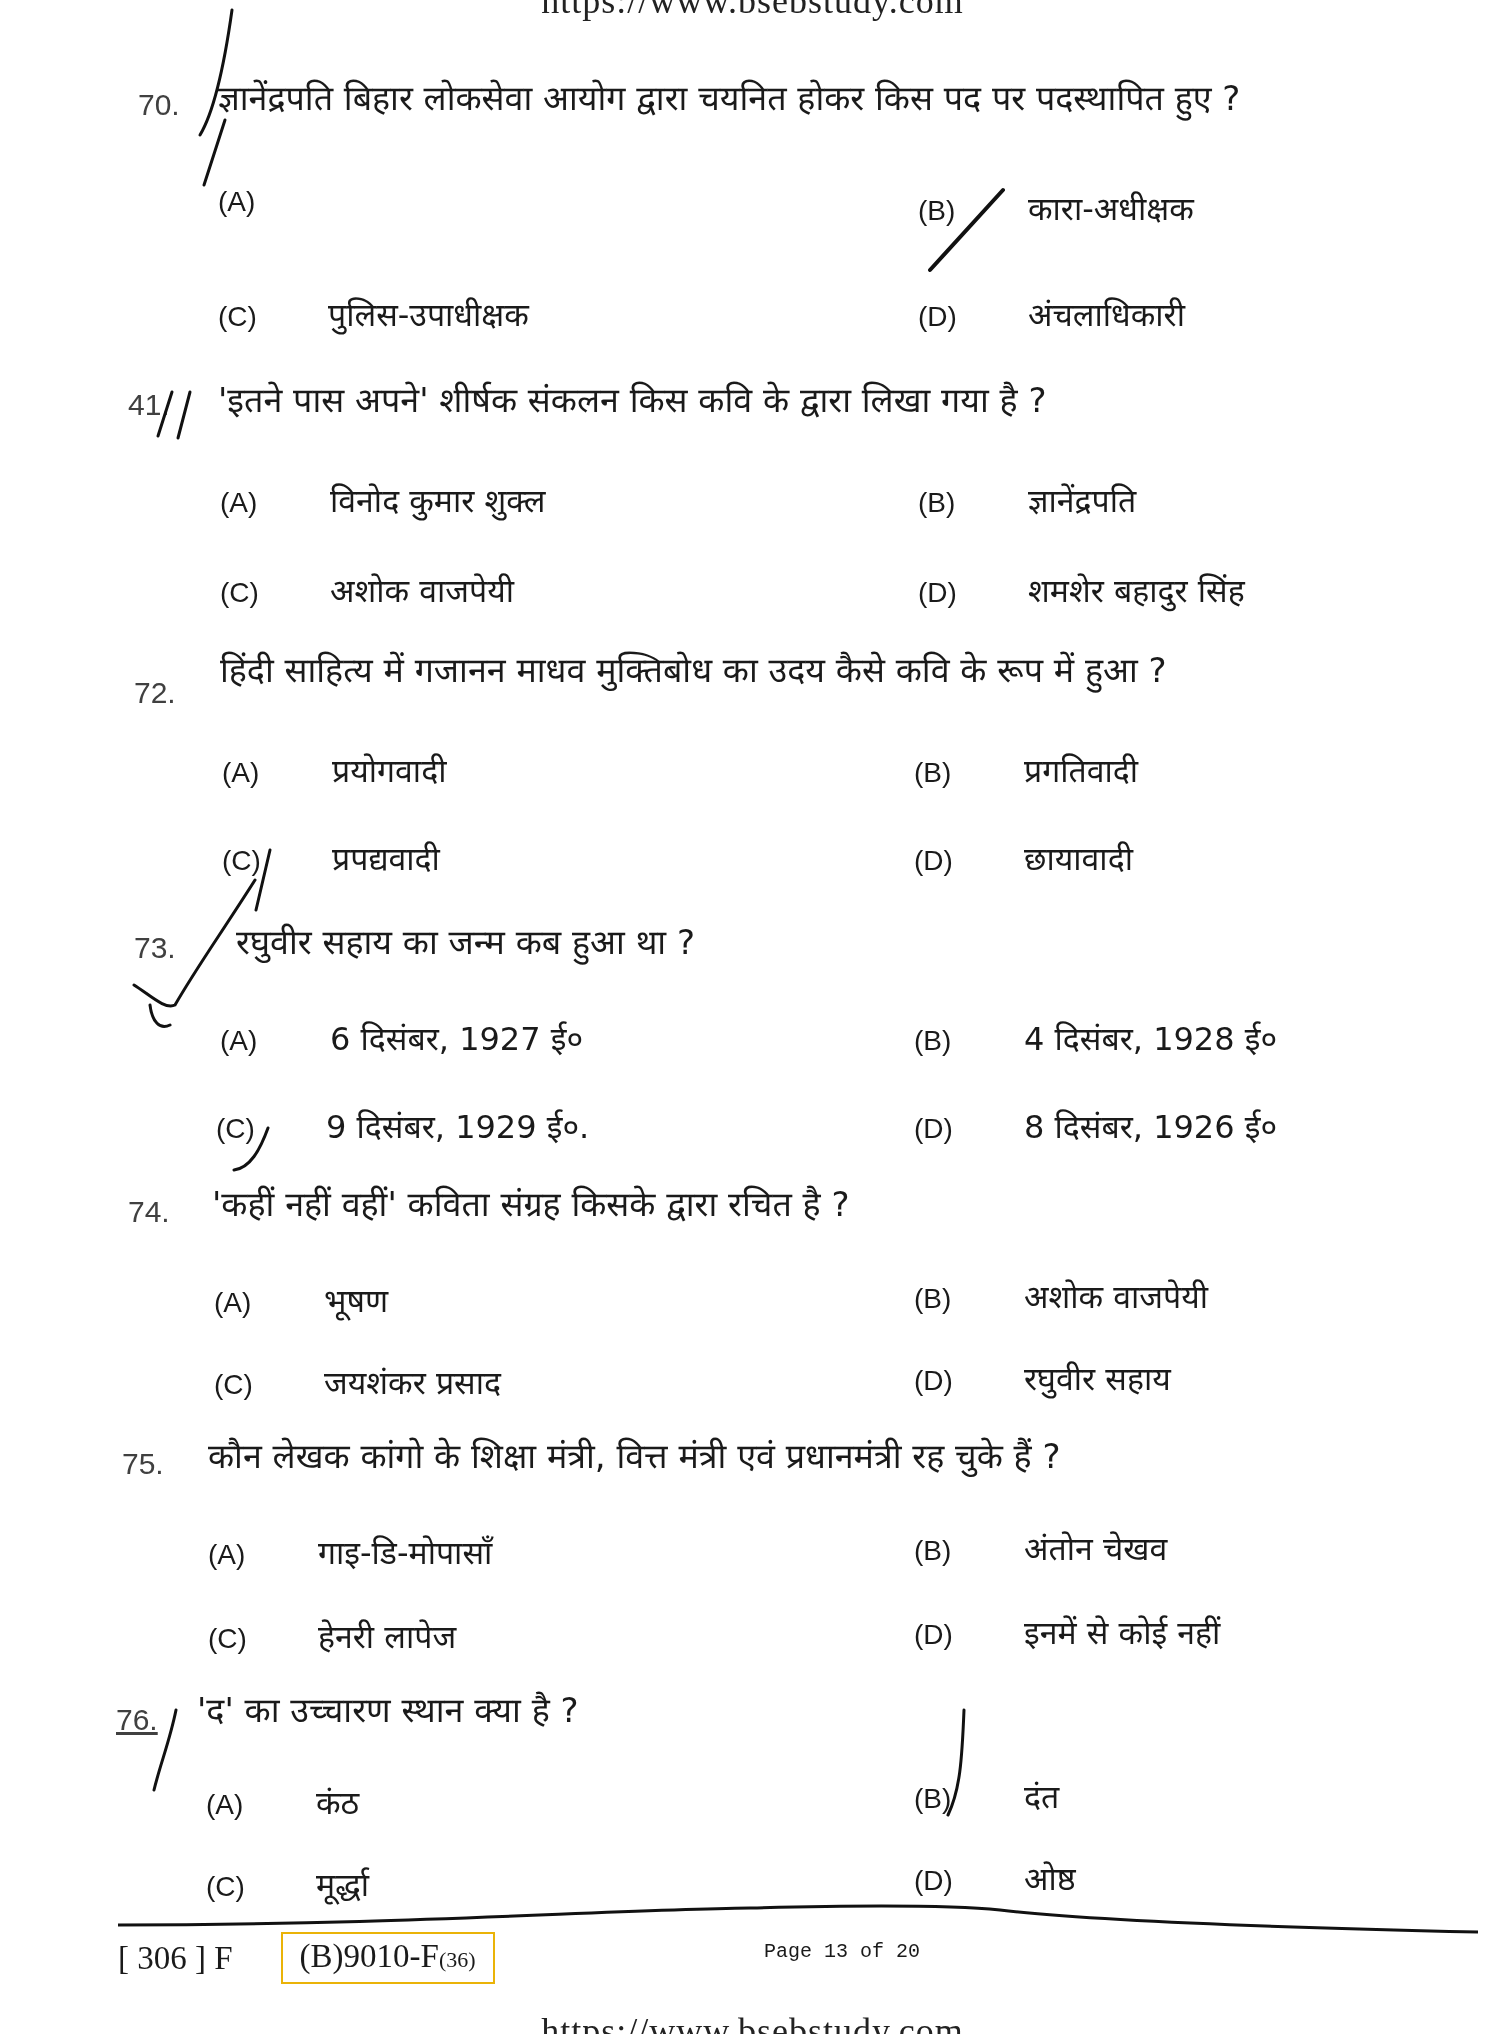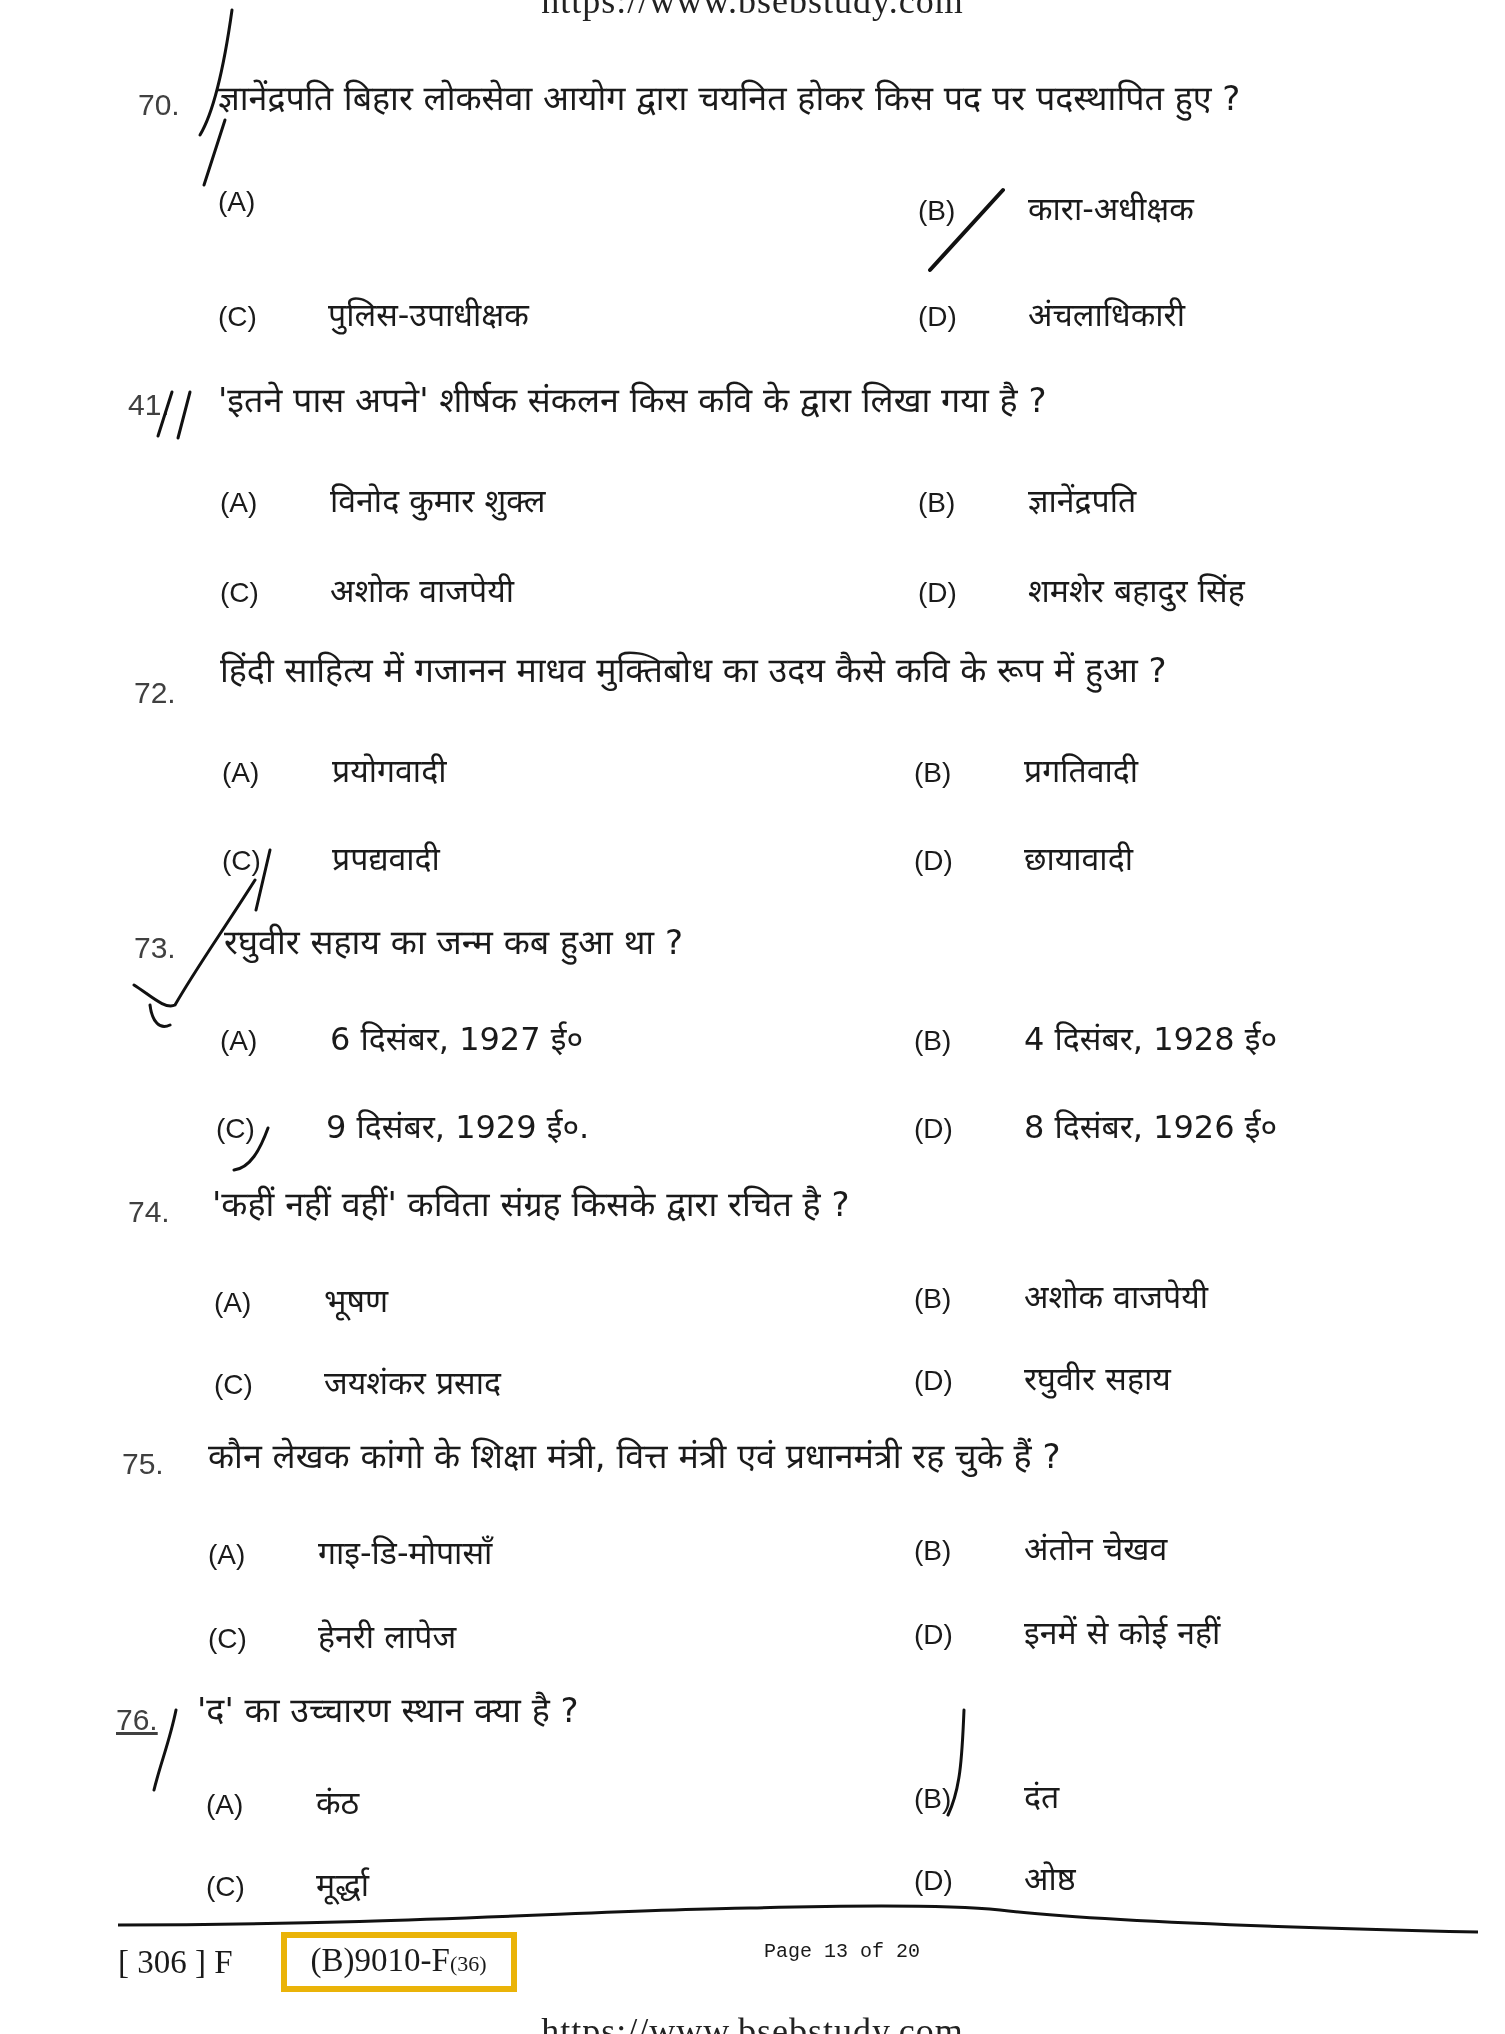--- a/index.html
+++ b/index.html
@@ -35,21 +35,21 @@
       font-family: "Liberation Sans", "DejaVu Sans", sans-serif;
       font-size: 28px; width: 110px; display: inline-block;
     }
     .opt-text { font-size: 32px; }
     .footer-code {
       position: absolute; top: 1932px; left: 118px;
       font-family: "Liberation Serif", "DejaVu Serif", serif;
       font-size: 33px; display: flex; align-items: center; gap: 48px;
     }
     .code-box {
-      border: 6px solid #eab308; padding: 2px 24px; line-height: 40px;
+      border: 2px solid #eab308; padding: 2px 17px; line-height: 40px;
     }
     .code-box small { font-size: 22px; }
     .page-label {
       position: absolute; top: 1932px; left: 764px;
       font-family: Liberation Mono, monospace; font-size: 20px;
       line-height: 40px;
     }
     svg.marks { position: absolute; left: 0; top: 0; pointer-events: none; }
   </style>
 </head>
@@ -114,21 +114,21 @@
     <span class="opt-text">प्रपद्यवादी</span>
   </div>
   <div class="opt" style="left:914px;top:836px;">
     <span class="opt-letter">(D)</span>
     <span class="opt-text">छायावादी</span>
   </div>
 </div>
 
 <div class="question">
   <span class="q-num" style="left:134px;top:928px;">73.</span>
-  <span class="q-line" style="left:224px;top:922px;">रघुवीर सहाय का जन्म कब हुआ था ?</span>
+  <span class="q-line" style="left:236px;top:922px;">रघुवीर सहाय का जन्म कब हुआ था ?</span>
   <div class="opt" style="left:220px;top:1016px;">
     <span class="opt-letter">(A)</span>
     <span class="opt-text">6 दिसंबर, 1927 ई०</span>
   </div>
   <div class="opt" style="left:914px;top:1016px;">
     <span class="opt-letter">(B)</span>
     <span class="opt-text">4 दिसंबर, 1928 ई०</span>
   </div>
   <div class="opt" style="left:216px;top:1104px;">
     <span class="opt-letter">(C)</span>

